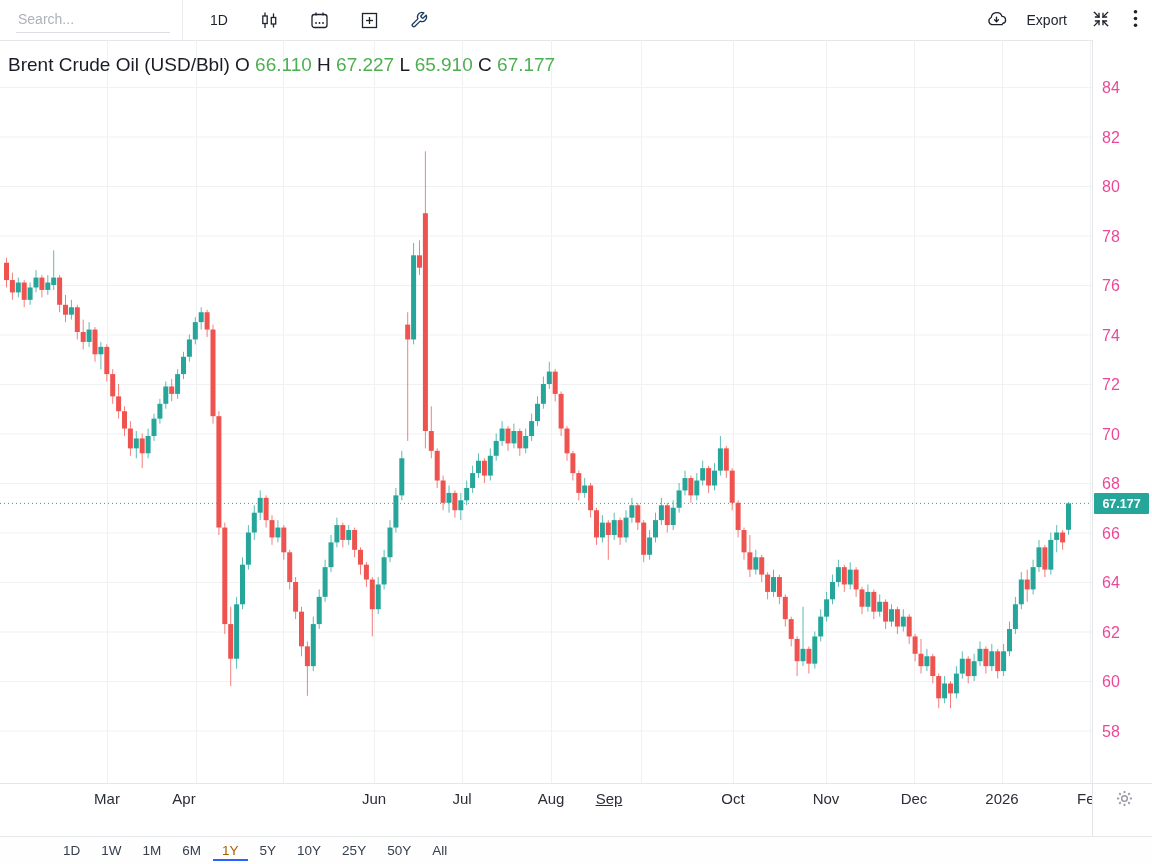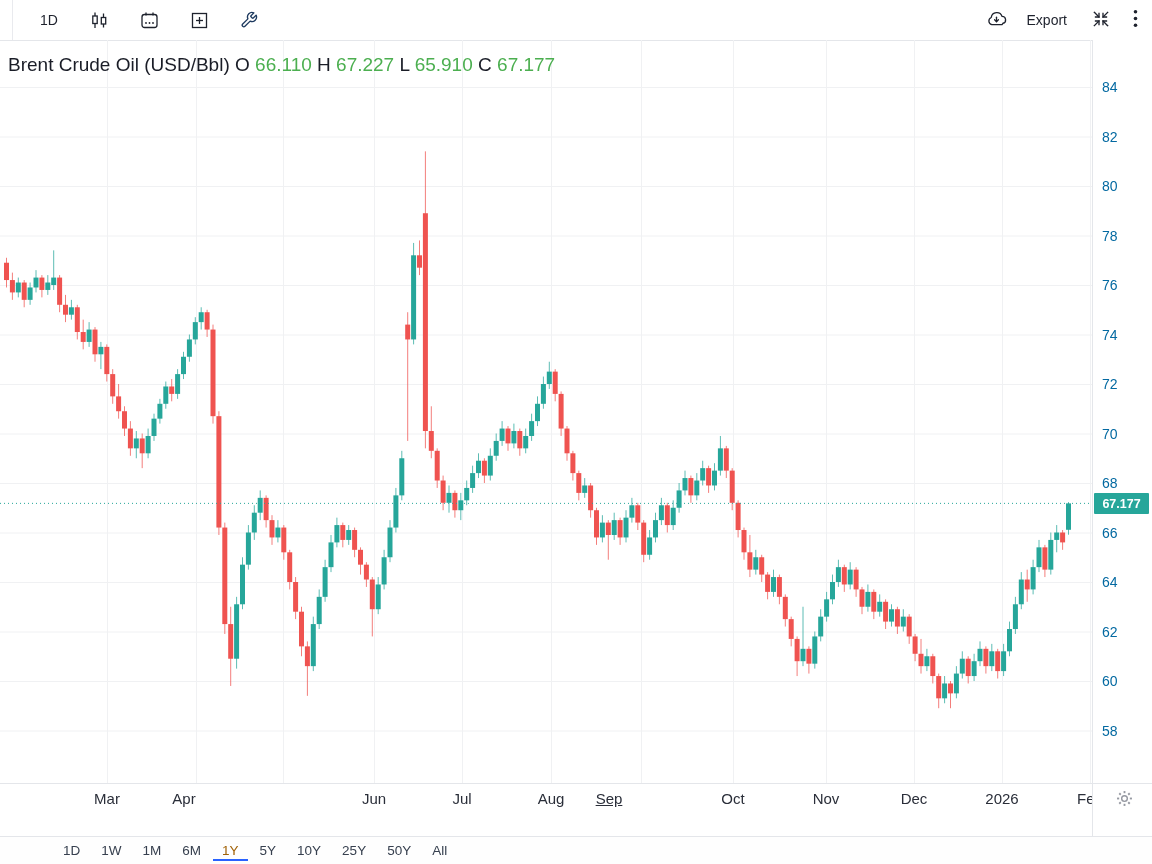--- a/index.html
+++ b/index.html
@@ -24,21 +24,21 @@
   .icon-btn{background:none;border:none;cursor:pointer;padding:4px;margin-left:14px;display:flex;align-items:center;}
 
   
   .plot{position:absolute;top:40px;left:0;width:1092px;height:743px;cursor:crosshair;}
   .legend{position:absolute;top:14px;left:8px;font-size:19px;color:#1a1d27;white-space:nowrap;z-index:3;}
   .legend .val{font-weight:400;}
 
   
   .yaxis{position:absolute;top:40px;left:1092px;width:60px;height:796px;
          border-left:1px solid #e4e6ea;cursor:ns-resize;background:#fff;}
-  .ytick{position:absolute;left:9px;font-size:14px;color:#0369a1;}
+  .ytick{position:absolute;left:9px;font-size:16px;color:#ec4899;}
   .price-tag{position:absolute;left:1px;width:55px;height:21px;color:#fff;
          font-size:12.5px;font-weight:700;display:flex;align-items:center;justify-content:center;border-radius:1px;}
 
   
   .xaxis{position:absolute;top:783px;left:0;width:1092px;height:53px;border-top:1px solid #e4e6ea;
          cursor:ew-resize;background:#fff;overflow:hidden;}
   .xtick{position:absolute;top:6px;width:46px;text-align:center;font-size:15px;color:#2a2e39;}
   .axis-corner{position:absolute;top:783px;left:1092px;width:60px;height:53px;border-top:1px solid #e4e6ea;}
   .gear{position:absolute;left:22px;top:4px;background:none;border:none;cursor:pointer;padding:2px;}
 
@@ -48,20 +48,23 @@
   .rb{background:none;border:none;cursor:pointer;font-family:"Liberation Sans",sans-serif;
       font-size:13.5px;color:#37404f;padding:2px 9px 3px 9px;margin-right:3px;}
   .rb.active{color:#a16207;box-shadow:inset 0 -2px 0 #2962ff;}
 </style>
 </head>
 <body>
 
 <div id="app">
 
   <div class="topbar">
+    <div class="search-wrap">
+      <input type="text" placeholder="Search..." style="">
+    </div>
     <div class="tb-sep"></div>
 
     <button class="tb-item">1D</button>
 
     <button class="tb-item" title="">
       <span>
         <svg width="19" height="19" viewBox="0 0 19 19" fill="none" stroke="#1e222d" stroke-width="1.3">
           <line x1="5" y1="1.5" x2="5" y2="5"></line>
             <rect x="2.8" y="5" width="4.4" height="7.5"></rect>
             <line x1="5" y1="12.5" x2="5" y2="17"></line>

